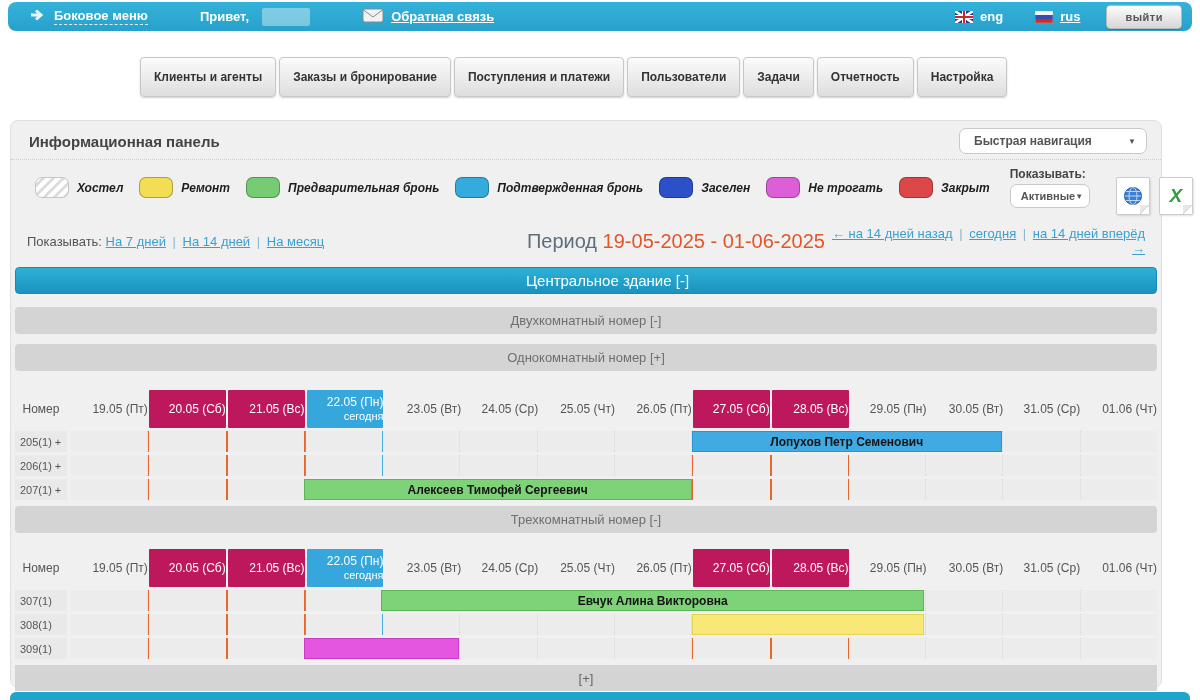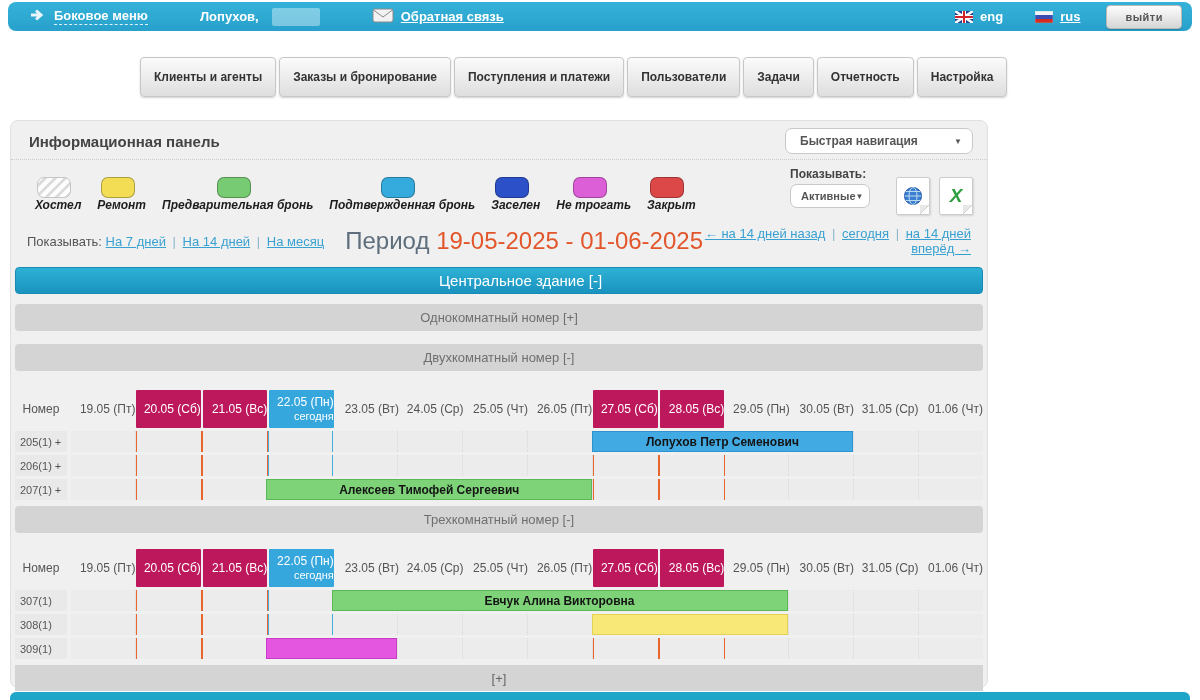--- a/index.html
+++ b/index.html
@@ -20,52 +20,52 @@
   .flag { display:inline-block; line-height:0; }
   .spacer { flex:1; }
 
   
   .tabs { position:absolute; left:140px; top:57px; display:flex; gap:3px; }
   .tab { background:linear-gradient(#fbfbfb,#dedede); border:1px solid #c7c7c7; border-radius:4px;
     padding:12px 13px; font-size:12px; font-weight:bold; color:#333;
     box-shadow:0 1px 2px rgba(0,0,0,.18); cursor:pointer; white-space:nowrap; }
 
   
-  .panel { position:absolute; left:10px; top:120px; width:978px; height:568px;
+  .panel { position:absolute; left:10px; top:120px; width:1152px; height:568px;
     background:#f0f0f0; border:1px solid #e0e0e0; border-radius:8px; }
   .panel-header { display:flex; justify-content:space-between; align-items:center;
     padding:7px 14px 5px 18px; border-bottom:1px dotted #ccc; }
   .panel-title { font-size:15px; font-weight:bold; color:#444; }
   .select { background:#fff; border:1px solid #c9c9c9; border-radius:7px; color:#555;
     font-size:12px; font-weight:bold; display:flex; align-items:center; justify-content:space-between; cursor:pointer; }
   .quick-nav { width:188px; height:26px; padding:0 10px 0 14px; }
   .caret { font-size:8px; color:#555; }
 
   
   .legend-row { display:flex; align-items:flex-start; padding:7px 14px 0 24px; height:52px; }
   .legend { display:flex; align-items:center; margin-top:10px; }
-  .legend-item { display:flex; align-items:center; margin-right:16px;flex-direction:column; }
+  .legend-item { display:flex; align-items:center; margin-right:16px; }
   .sw { width:34px; height:21px; border-radius:7px; border:1px solid rgba(0,0,0,.28); margin-right:8px; }
   .sw.hatched { background:repeating-linear-gradient(135deg,#fdfdfd 0 4px,#dcdcdc 4px 7px); border-color:#c5c5c5; }
   .legend-label { font-size:12px; font-style:italic; font-weight:bold; color:#1d1d1d; white-space:nowrap; }
   .show-col { display:flex; flex-direction:column; margin-left:4px; }
   .show-label { font-size:12px; font-weight:bold; color:#444; margin-bottom:3px; }
   .show-select { width:80px; height:24px; padding:0 8px 0 10px; font-size:11px; }
   .export-icons { display:flex; gap:9px; margin:10px 0 0 26px; }
   .page-ico { width:34px; height:38px; background:#fff; border:1px solid #ccc; border-radius:2px;
     position:relative; display:flex; align-items:center; justify-content:center; cursor:pointer;
     box-shadow:1px 1px 2px rgba(0,0,0,.12); }
   .page-ico::after { content:""; position:absolute; right:0; bottom:0; width:9px; height:9px;
     background:linear-gradient(to top left,#fff 48%,#cfcfcf 50%,#e8e8e8 55%); }
   .xl-glyph { color:#2e9e3f; font-weight:900; font-size:19px; font-style:italic; }
 
   
   .period-row { display:flex; align-items:center; padding:14px 16px 0 16px; }
   .p-left { width:380px; font-size:13px; color:#555; }
-  .p-center { flex:1; text-align:left; font-size:24px; color:#5e6e7c; white-space:nowrap; }
+  .p-center { flex:1; text-align:right; font-size:20px; color:#5e6e7c; white-space:nowrap; }
   .p-center .pv { color:#e2562b; }
   .p-right { width:320px; text-align:right; font-size:13px; }
   a.link { color:#39a1d1; text-decoration:underline; cursor:pointer; }
   .sep { color:#8ab6cc; margin:0 3px; }
 
   
   .bar { margin:0 4px; height:27px; border-radius:4px; display:flex; align-items:center; justify-content:center; cursor:pointer; }
   .bar.building { background:linear-gradient(#2eb1d5,#1a93bf); color:#fff; font-size:15px; margin-top:11px; border:1px solid #178bb5;padding-left:43px; }
   .bar.roomtype { background:#d4d4d4; color:#6f6f6f; font-size:13px; }
   .mt10 { margin-top:10px; } .mt13 { margin-top:13px; } .mt6 { margin-top:6px; }
@@ -104,21 +104,21 @@
 <body>
 
 <div class="topbar">
   <div class="tb-item" style="margin-left:22px;">
     <span><svg width="17" height="12" viewBox="0 0 17 12">
           <path d="M1 6h8M6 1.5 11 6 6 10.5" stroke="#eaf6fb" stroke-width="3" fill="none"></path>
         </svg></span>
     <span class="tb-link u-dash">Боковое меню</span>
   </div>
   <div class="tb-item" style="margin-left:52px;">
-    <span>Лопухов,</span>
+    <span>Привет,</span>
     <span class="redacted"></span>
   </div>
   <div class="tb-item" style="margin-left:52px;">
     <span><svg width="22" height="15" viewBox="0 0 22 15">
           <rect x="1" y="1" width="20" height="13" rx="2" fill="#f2f2f2" stroke="#8a8a8a"></rect>
           <path d="M1.5 2 11 9 20.5 2" stroke="#8a8a8a" fill="none"></path>
         </svg></span>
     <span class="tb-link u-solid">Обратная связь</span>
   </div>
   <div class="spacer"></div>
@@ -234,22 +234,22 @@
     <div class="p-right">
       <a class="link">← на 14 дней назад</a>
       <span class="sep">|</span>
       <a class="link">сегодня</a>
       <span class="sep">|</span>
       <a class="link">на 14 дней вперёд →</a>
     </div>
   </div>
 
   <div class="bar building">Центральное здание [-]</div>
+  <div class="bar roomtype mt13">Двухкомнатный номер [-]</div>
   <div class="bar roomtype mt10">Однокомнатный номер [+]</div>
-  <div class="bar roomtype mt13">Двухкомнатный номер [-]</div>
 
   <div class="cal-header">
     <div class="hl">Номер</div>
     <div class="hd day-normal">
         <span>19.05 (Пт)</span>
         <span class="sub"></span>
       </div>
     <div class="hd day-weekend">
         <span>20.05 (Сб)</span>
         <span class="sub"></span>

